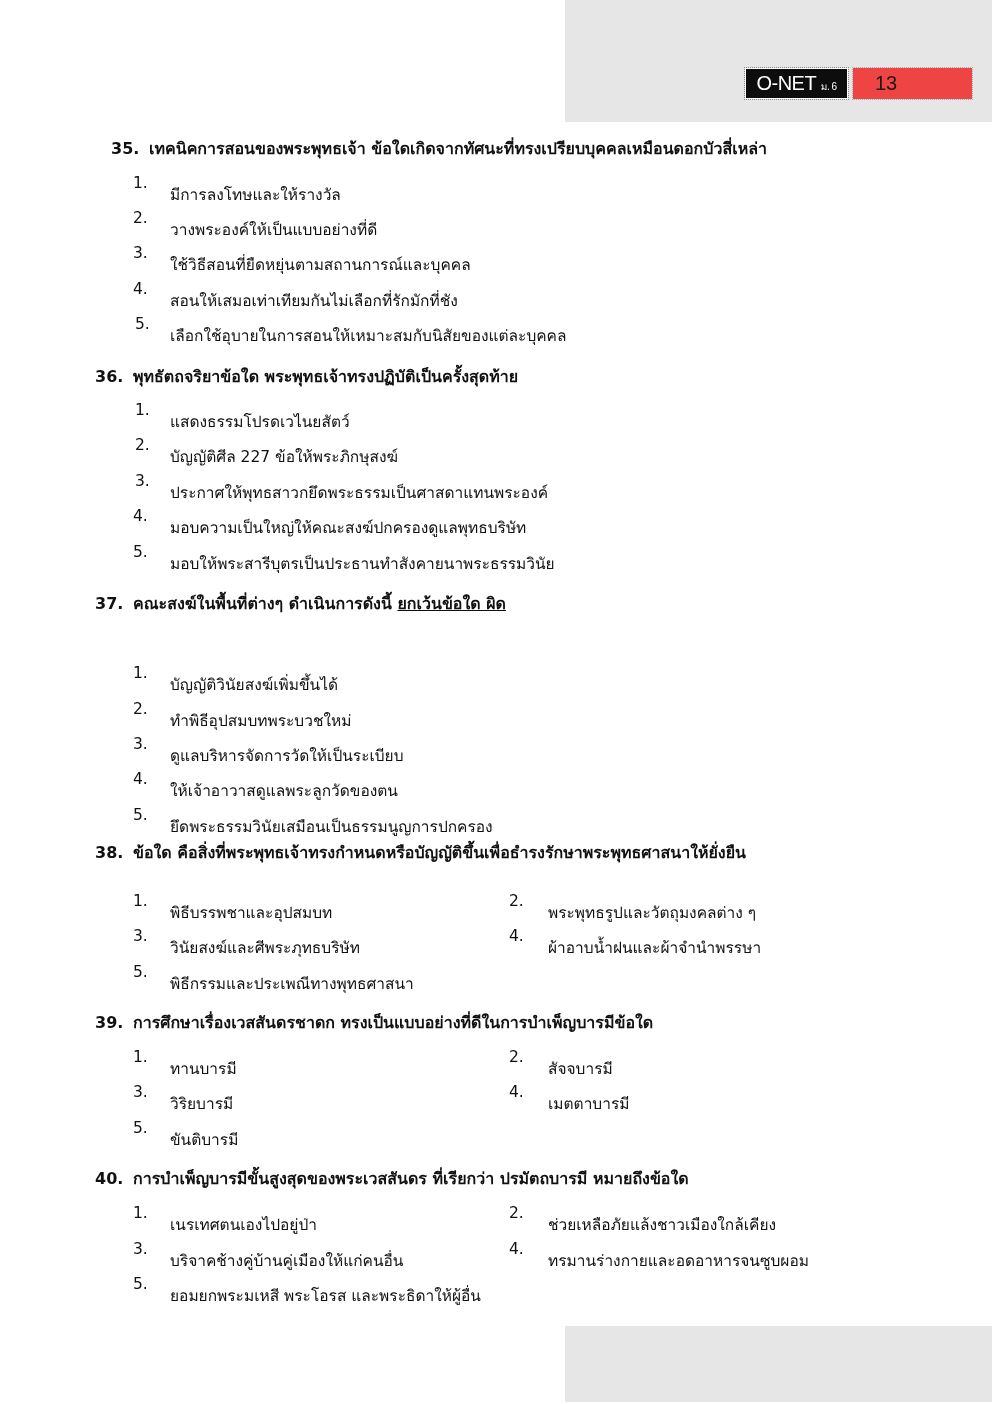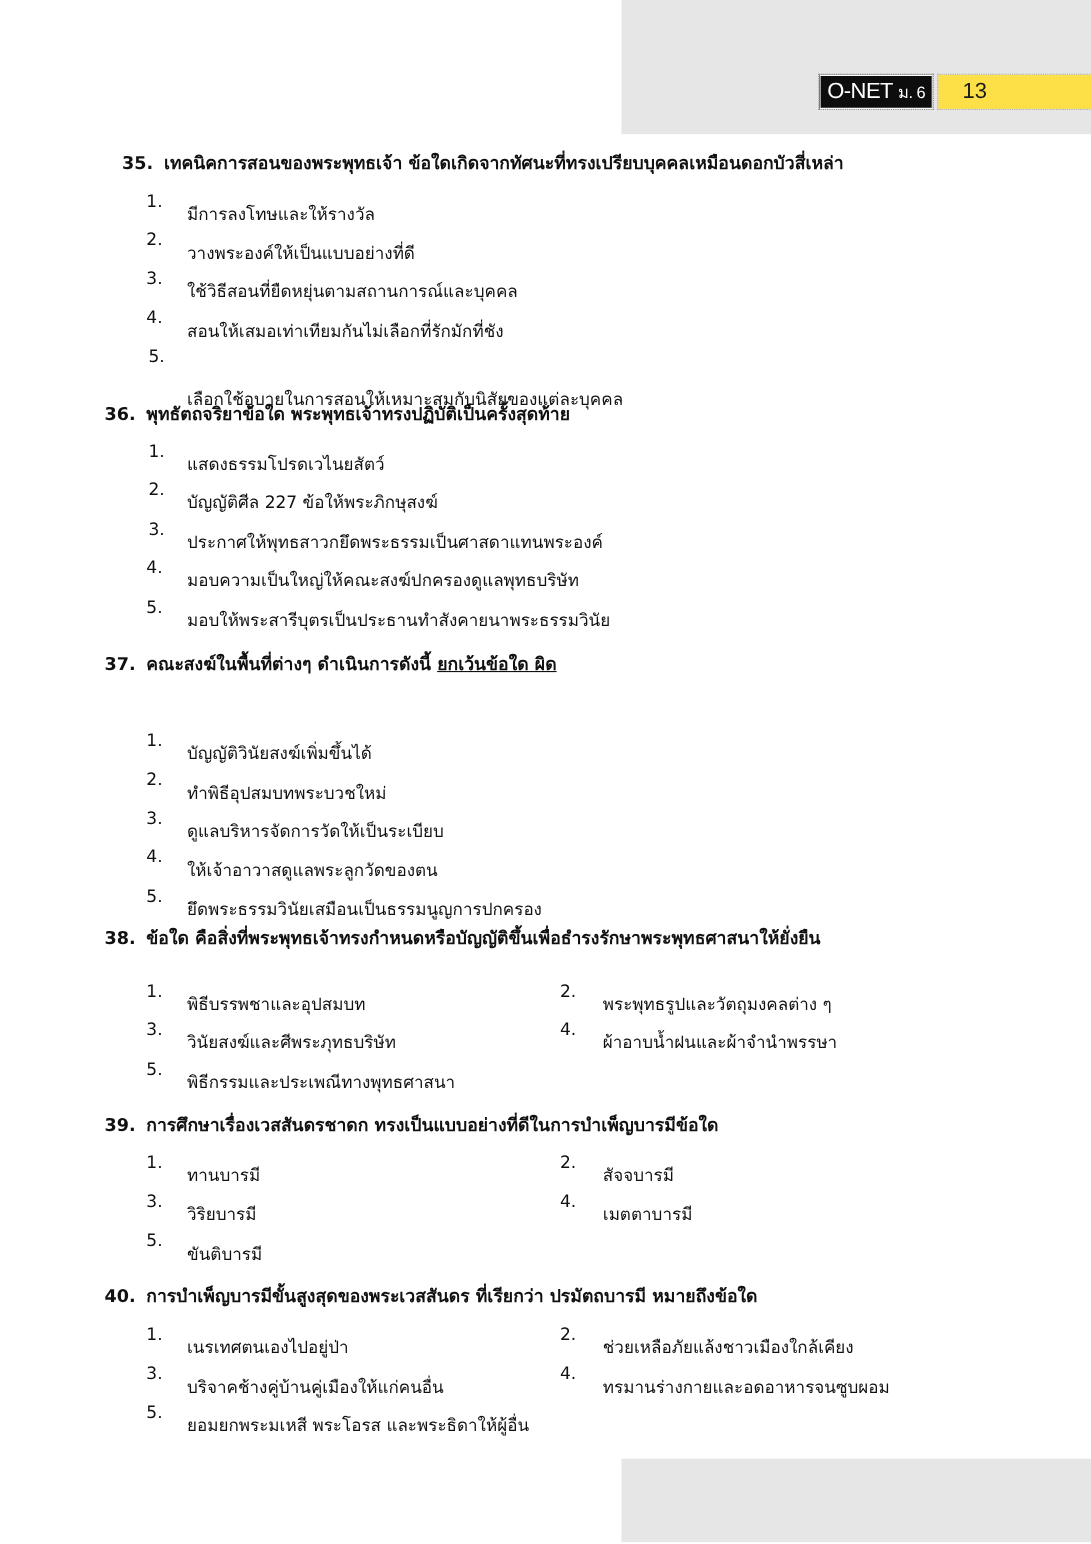--- a/index.html
+++ b/index.html
@@ -41,29 +41,29 @@
       color: #ffffff;
       font-family: "Liberation Sans", sans-serif;
       font-size: 20px;
       line-height: 31px;
       text-align: center;
       letter-spacing: -0.5px;
       box-shadow: 0 0 0 1px #ffffff inset;
       outline: 1px dotted #888;
     }
     .badge .small {
-      font-size: 15px;
+      font-size: 10px;
     }
     .page-number {
       position: absolute;
       left: 853px;
       top: 68px;
-      width: 139px;
+      width: 119px;
       height: 31px;
-      background: #fde047;
+      background: #ef4444;
       color: #1a1a1a;
       font-family: "Liberation Sans", sans-serif;
       font-size: 20px;
       line-height: 31px;
       padding-left: 22px;
       box-sizing: border-box;
       outline: 1px dotted #aaa;
     }
     .question {
       position: absolute;
@@ -129,21 +129,21 @@
 <div class="opt" style="left:133px; top:236px; width:600px;">
     <span class="o-num">3.</span>
     <span class="o-text">ใช้วิธีสอนที่ยืดหยุ่นตามสถานการณ์และบุคคล</span>
   </div>
 <div class="opt" style="left:133px; top:272px; width:600px;">
     <span class="o-num">4.</span>
     <span class="o-text">สอนให้เสมอเท่าเทียมกันไม่เลือกที่รักมักที่ชัง</span>
   </div>
 <div class="opt" style="left:135px; top:307px; width:600px;">
     <span class="o-num">5.</span>
-    <span class="o-text" style="left:35px;margin-top:27px;">เลือกใช้อุบายในการสอนให้เหมาะสมกับนิสัยของแต่ละบุคคล</span>
+    <span class="o-text" style="left:35px;">เลือกใช้อุบายในการสอนให้เหมาะสมกับนิสัยของแต่ละบุคคล</span>
   </div>
 
 <div class="question" style="top:359px;">
   <div class="q-stem">
     <span class="q-num">36.</span>
     <span class="q-text">พุทธัตถจริยาข้อใด    พระพุทธเจ้าทรงปฏิบัติเป็นครั้งสุดท้าย</span>
   </div>
 </div>
 <div class="opt" style="left:135px; top:393px; width:600px;">
     <span class="o-num">1.</span>

